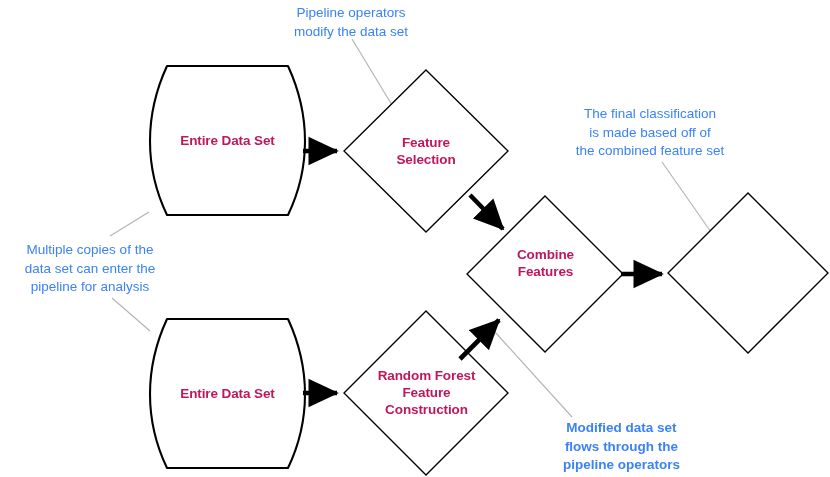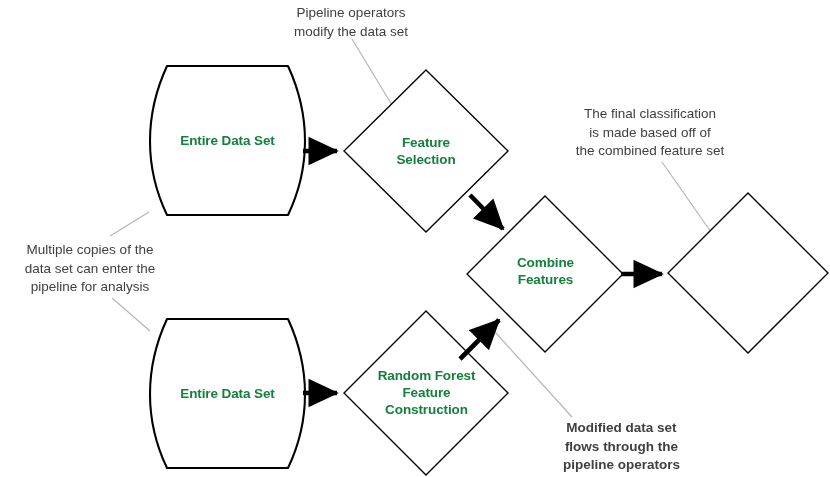--- a/index.html
+++ b/index.html
@@ -24,33 +24,33 @@
     width: 830px;
     height: 477px;
   }
   .node-label {
     position: absolute;
     text-align: center;
     font-family: "Liberation Sans", sans-serif;
     font-weight: bold;
     font-size: 13.5px;
     line-height: 17px;
-    color: #15803d;
+    color: #be185d;
     letter-spacing: -0.1px;
     white-space: pre;
     pointer-events: none;
   }
   .annotation {
     position: absolute;
     text-align: center;
     font-family: "Liberation Sans", sans-serif;
     font-weight: normal;
     font-size: 13.5px;
     line-height: 18.5px;
-    color: #404040;
+    color: #3b82f6;
     white-space: pre;
   }
 </style>
 </head>
 <body>
 
 <div id="canvas">
 
   <svg id="diagram-svg" viewBox="0 0 830 477">
     <defs>
@@ -95,21 +95,21 @@
 
       <line x1="621" y1="274" x2="662" y2="274" stroke="#000000" stroke-width="4.6" marker-end="url(#arrowhead)"></line>
     </g>
   </svg>
 
   <div class="node-label" style="left:150px; top:132px; width:155px;">Entire Data Set</div>
 
   <div class="node-label" style="left:344px; top:134px; width:164px;">Feature
 Selection</div>
 
-  <div class="node-label" style="left:467px; top:254px; width:157px;">Combine
+  <div class="node-label" style="left:467px; top:246px; width:157px;">Combine
 Features</div>
 
 
   <div class="node-label" style="left:150px; top:385px; width:155px;">Entire Data Set</div>
 
   <div class="node-label" style="left:338px; top:367px; width:177px;">Random Forest
 Feature
 Construction</div>
 
   <div class="annotation" style="left:263px; top:4px; width:176px;">Pipeline operators

